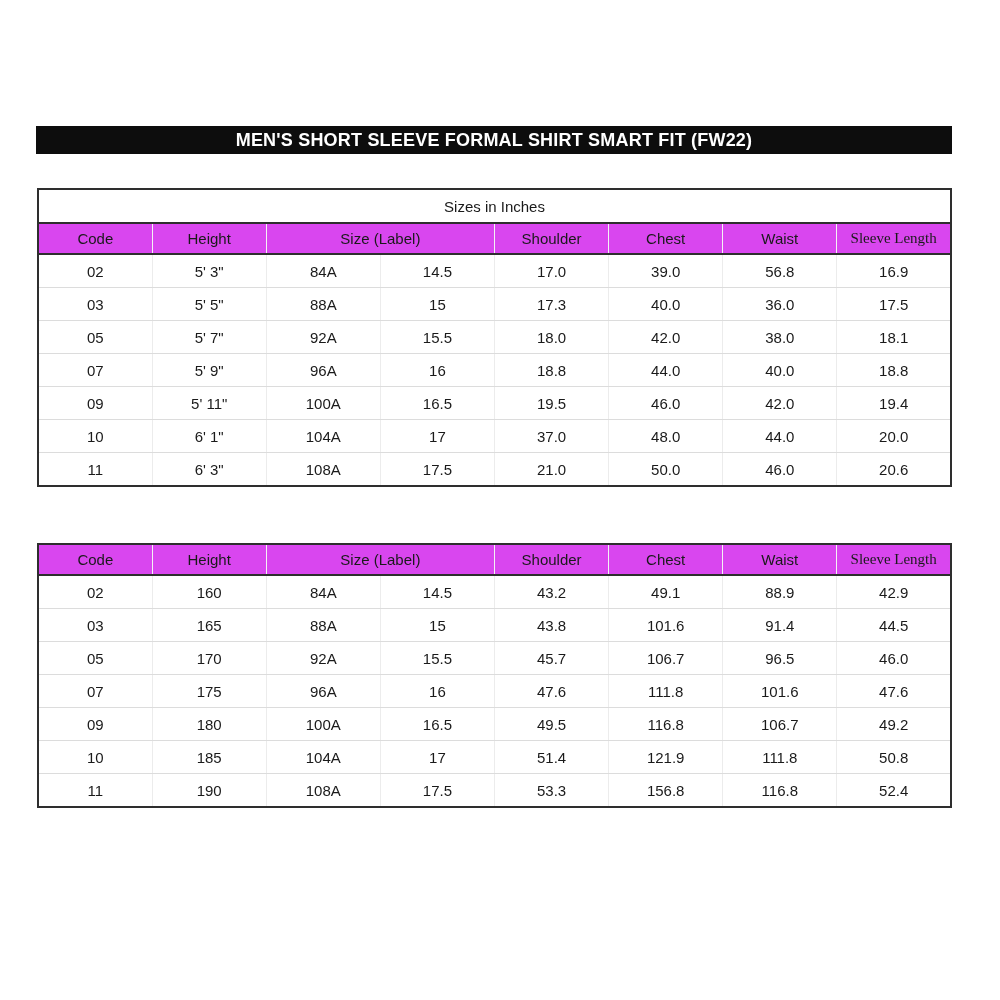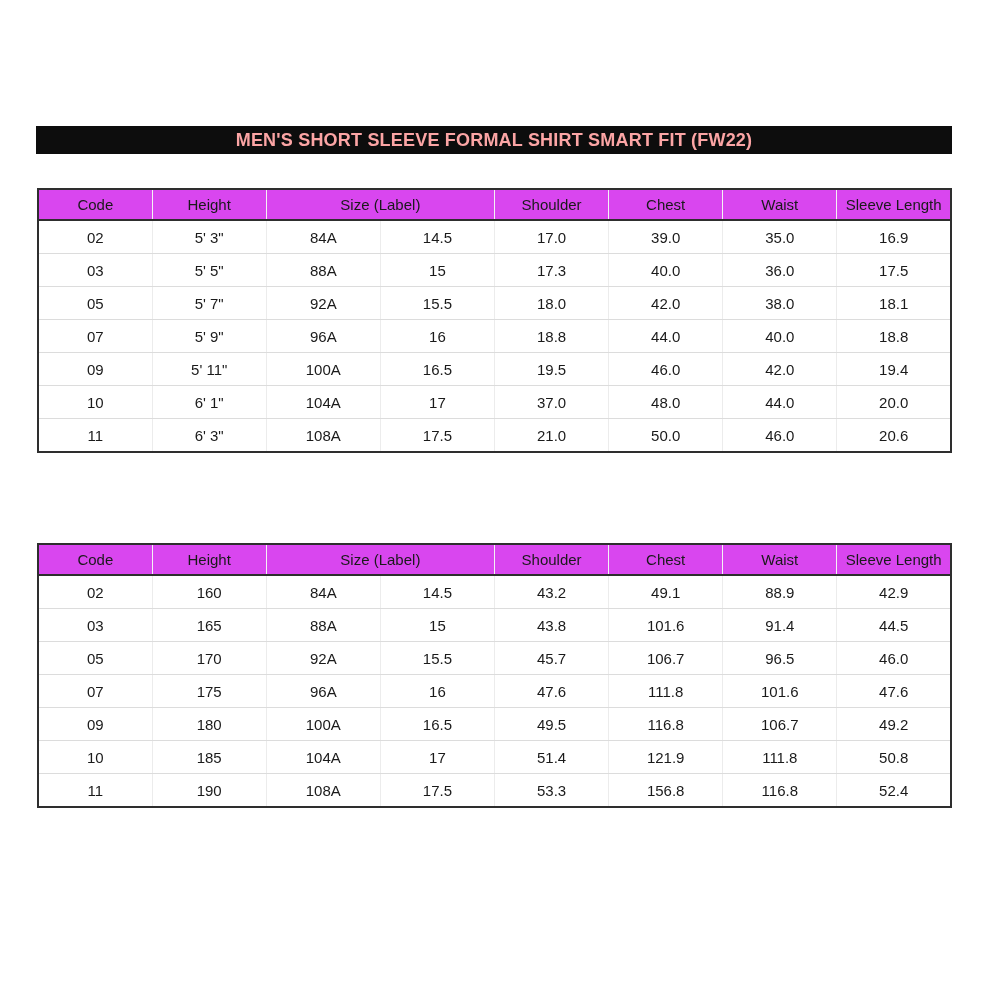--- a/index.html
+++ b/index.html
@@ -5,21 +5,21 @@
   html,body{margin:0;padding:0;}
   body{
     width:1000px;height:1000px;
     background:#ffffff;
     position:relative;
     font-family:"Liberation Sans", sans-serif;
     -webkit-font-smoothing:antialiased;
   }
   .title-bar{
     position:absolute;left:36px;top:126px;width:916px;height:28px;
-    background:#0d0d0d;color:#fca5a5;
+    background:#0d0d0d;color:#ffffff;
     display:flex;align-items:center;justify-content:center;
     font-weight:bold;font-size:18px;letter-spacing:.2px;
     white-space:nowrap;
   }
   table.size-table{
     position:absolute;left:37px;width:915px;
     border-collapse:collapse;table-layout:fixed;
     font-size:15px;color:#1a1a1a;
     border:2px solid #2e2e2e;
     background:#ffffff;
@@ -29,38 +29,137 @@
   .caption-row th{
     height:30px;font-weight:normal;font-size:15px;text-align:center;
     border-bottom:2px solid #2e2e2e;background:#ffffff;
   }
   .header-row th{
     height:27px;background:#d946ef;font-weight:normal;font-size:15px;
     text-align:center;border-bottom:2px solid #2e2e2e;
     border-right:1px solid #f3f3f3;
     overflow:hidden;white-space:nowrap;
   }
-  .header-row th:last-child{border-right:none;}
+  .header-row th:last-child{border-right:none;font-family:Liberation Serif, serif;}
   tbody td{
     height:30px;text-align:center;
     border-right:1px solid #ececec;
     border-bottom:1px solid #dcdcdc;
     white-space:nowrap;
   }
   tbody tr:last-child td{border-bottom:none;}
   tbody td:last-child{border-right:none;margin-top:17px;}
 </style>
 </head>
 <body>
 
 <div class="title-bar">
   <span>MEN'S SHORT SLEEVE FORMAL SHIRT SMART FIT (FW22)</span>
 </div>
 
 <table class="size-table t1">
+  <colgroup>
+    <col style="width:12.5%">
+      <col style="width:12.5%">
+      <col style="width:12.5%">
+      <col style="width:12.5%">
+    <col style="width:12.5%">
+      <col style="width:12.5%">
+      <col style="width:12.5%">
+      <col style="width:12.5%">
+  </colgroup>
+  <thead>
+    <tr class="caption-row">
+      <th colspan="8">Sizes in Inches</th>
+    </tr>
+    <tr class="header-row">
+      <th>Code</th>
+      <th>Height</th>
+      <th colspan="2">Size (Label)</th>
+      <th>Shoulder</th>
+      <th>Chest</th>
+      <th>Waist</th>
+      <th>Sleeve Length</th>
+    </tr>
+  </thead>
+  <tbody>
+      <tr>
+        <td>02</td>
+        <td>5' 3"</td>
+        <td>84A</td>
+        <td>14.5</td>
+        <td>17.0</td>
+        <td>39.0</td>
+        <td>56.8</td>
+        <td>16.9</td>
+      </tr>
+      <tr>
+        <td>03</td>
+        <td>5' 5"</td>
+        <td>88A</td>
+        <td>15</td>
+        <td>17.3</td>
+        <td>40.0</td>
+        <td>36.0</td>
+        <td>17.5</td>
+      </tr>
+      <tr>
+        <td>05</td>
+        <td>5' 7"</td>
+        <td>92A</td>
+        <td>15.5</td>
+        <td>18.0</td>
+        <td>42.0</td>
+        <td>38.0</td>
+        <td>18.1</td>
+      </tr>
+      <tr>
+        <td>07</td>
+        <td>5' 9"</td>
+        <td>96A</td>
+        <td>16</td>
+        <td>18.8</td>
+        <td>44.0</td>
+        <td>40.0</td>
+        <td>18.8</td>
+      </tr>
+      <tr>
+        <td>09</td>
+        <td>5' 11"</td>
+        <td>100A</td>
+        <td>16.5</td>
+        <td>19.5</td>
+        <td>46.0</td>
+        <td>42.0</td>
+        <td>19.4</td>
+      </tr>
+      <tr>
+        <td>10</td>
+        <td>6' 1"</td>
+        <td>104A</td>
+        <td>17</td>
+        <td>37.0</td>
+        <td>48.0</td>
+        <td>44.0</td>
+        <td>20.0</td>
+      </tr>
+      <tr>
+        <td>11</td>
+        <td>6' 3"</td>
+        <td>108A</td>
+        <td>17.5</td>
+        <td>21.0</td>
+        <td>50.0</td>
+        <td>46.0</td>
+        <td>20.6</td>
+      </tr>
+    </tbody>
+</table>
+
+<table class="size-table t2">
   <colgroup>
     <col style="width:12.5%">
       <col style="width:12.5%">
       <col style="width:12.5%">
       <col style="width:12.5%">
     <col style="width:12.5%">
       <col style="width:12.5%">
       <col style="width:12.5%">
       <col style="width:12.5%">
   </colgroup>
@@ -71,116 +170,20 @@
       <th colspan="2">Size (Label)</th>
       <th>Shoulder</th>
       <th>Chest</th>
       <th>Waist</th>
       <th>Sleeve Length</th>
     </tr>
   </thead>
   <tbody>
       <tr>
         <td>02</td>
-        <td>5' 3"</td>
-        <td>84A</td>
-        <td>14.5</td>
-        <td>17.0</td>
-        <td>39.0</td>
-        <td>35.0</td>
-        <td>16.9</td>
-      </tr>
-      <tr>
-        <td>03</td>
-        <td>5' 5"</td>
-        <td>88A</td>
-        <td>15</td>
-        <td>17.3</td>
-        <td>40.0</td>
-        <td>36.0</td>
-        <td>17.5</td>
-      </tr>
-      <tr>
-        <td>05</td>
-        <td>5' 7"</td>
-        <td>92A</td>
-        <td>15.5</td>
-        <td>18.0</td>
-        <td>42.0</td>
-        <td>38.0</td>
-        <td>18.1</td>
-      </tr>
-      <tr>
-        <td>07</td>
-        <td>5' 9"</td>
-        <td>96A</td>
-        <td>16</td>
-        <td>18.8</td>
-        <td>44.0</td>
-        <td>40.0</td>
-        <td>18.8</td>
-      </tr>
-      <tr>
-        <td>09</td>
-        <td>5' 11"</td>
-        <td>100A</td>
-        <td>16.5</td>
-        <td>19.5</td>
-        <td>46.0</td>
-        <td>42.0</td>
-        <td>19.4</td>
-      </tr>
-      <tr>
-        <td>10</td>
-        <td>6' 1"</td>
-        <td>104A</td>
-        <td>17</td>
-        <td>37.0</td>
-        <td>48.0</td>
-        <td>44.0</td>
-        <td>20.0</td>
-      </tr>
-      <tr>
-        <td>11</td>
-        <td>6' 3"</td>
-        <td>108A</td>
-        <td>17.5</td>
-        <td>21.0</td>
-        <td>50.0</td>
-        <td>46.0</td>
-        <td>20.6</td>
-      </tr>
-    </tbody>
-</table>
-
-<table class="size-table t2">
-  <colgroup>
-    <col style="width:12.5%">
-      <col style="width:12.5%">
-      <col style="width:12.5%">
-      <col style="width:12.5%">
-    <col style="width:12.5%">
-      <col style="width:12.5%">
-      <col style="width:12.5%">
-      <col style="width:12.5%">
-  </colgroup>
-  <thead>
-    <tr class="header-row">
-      <th>Code</th>
-      <th>Height</th>
-      <th colspan="2">Size (Label)</th>
-      <th>Shoulder</th>
-      <th>Chest</th>
-      <th>Waist</th>
-      <th>Sleeve Length</th>
-    </tr>
-  </thead>
-  <tbody>
-      <tr>
-        <td>02</td>
         <td>160</td>
         <td>84A</td>
         <td>14.5</td>
         <td>43.2</td>
         <td>49.1</td>
         <td>88.9</td>
         <td>42.9</td>
       </tr>
       <tr>
         <td>03</td>

